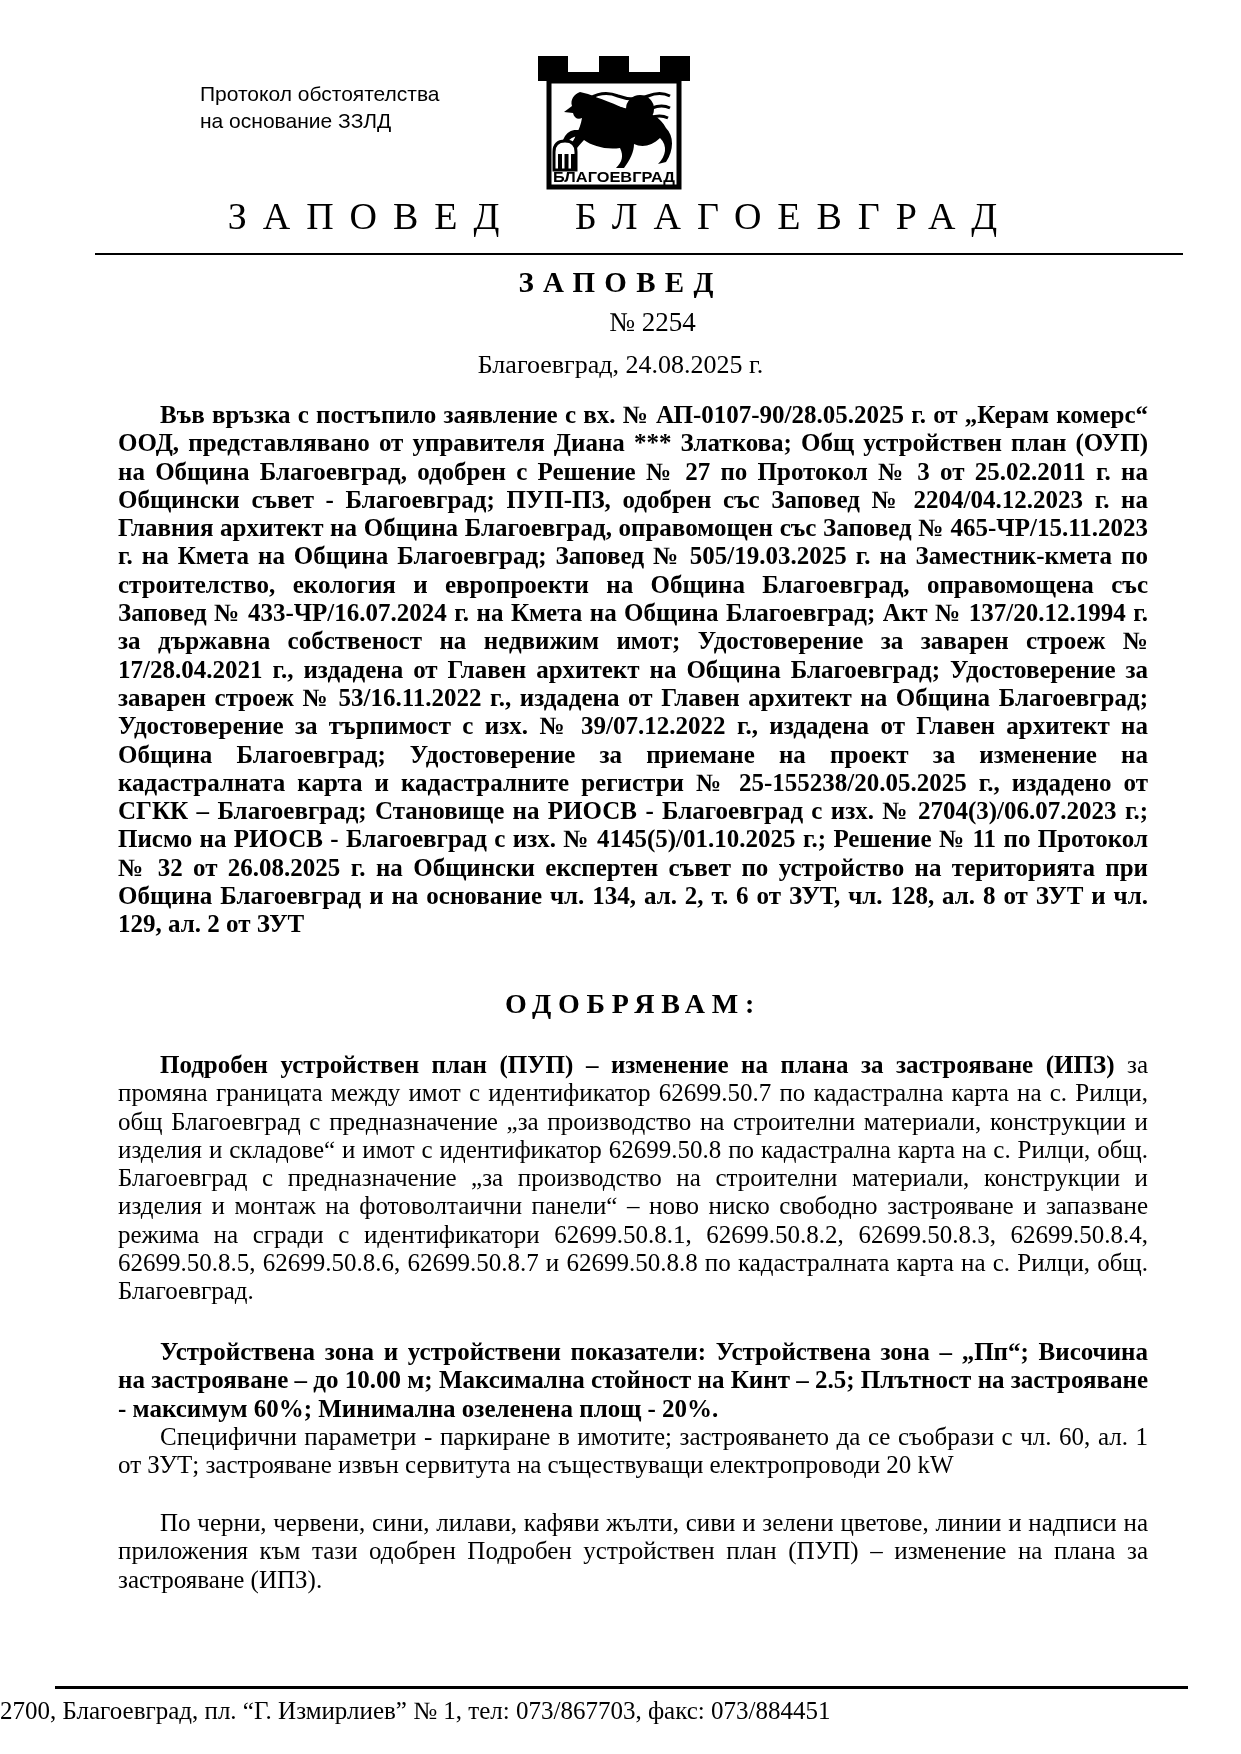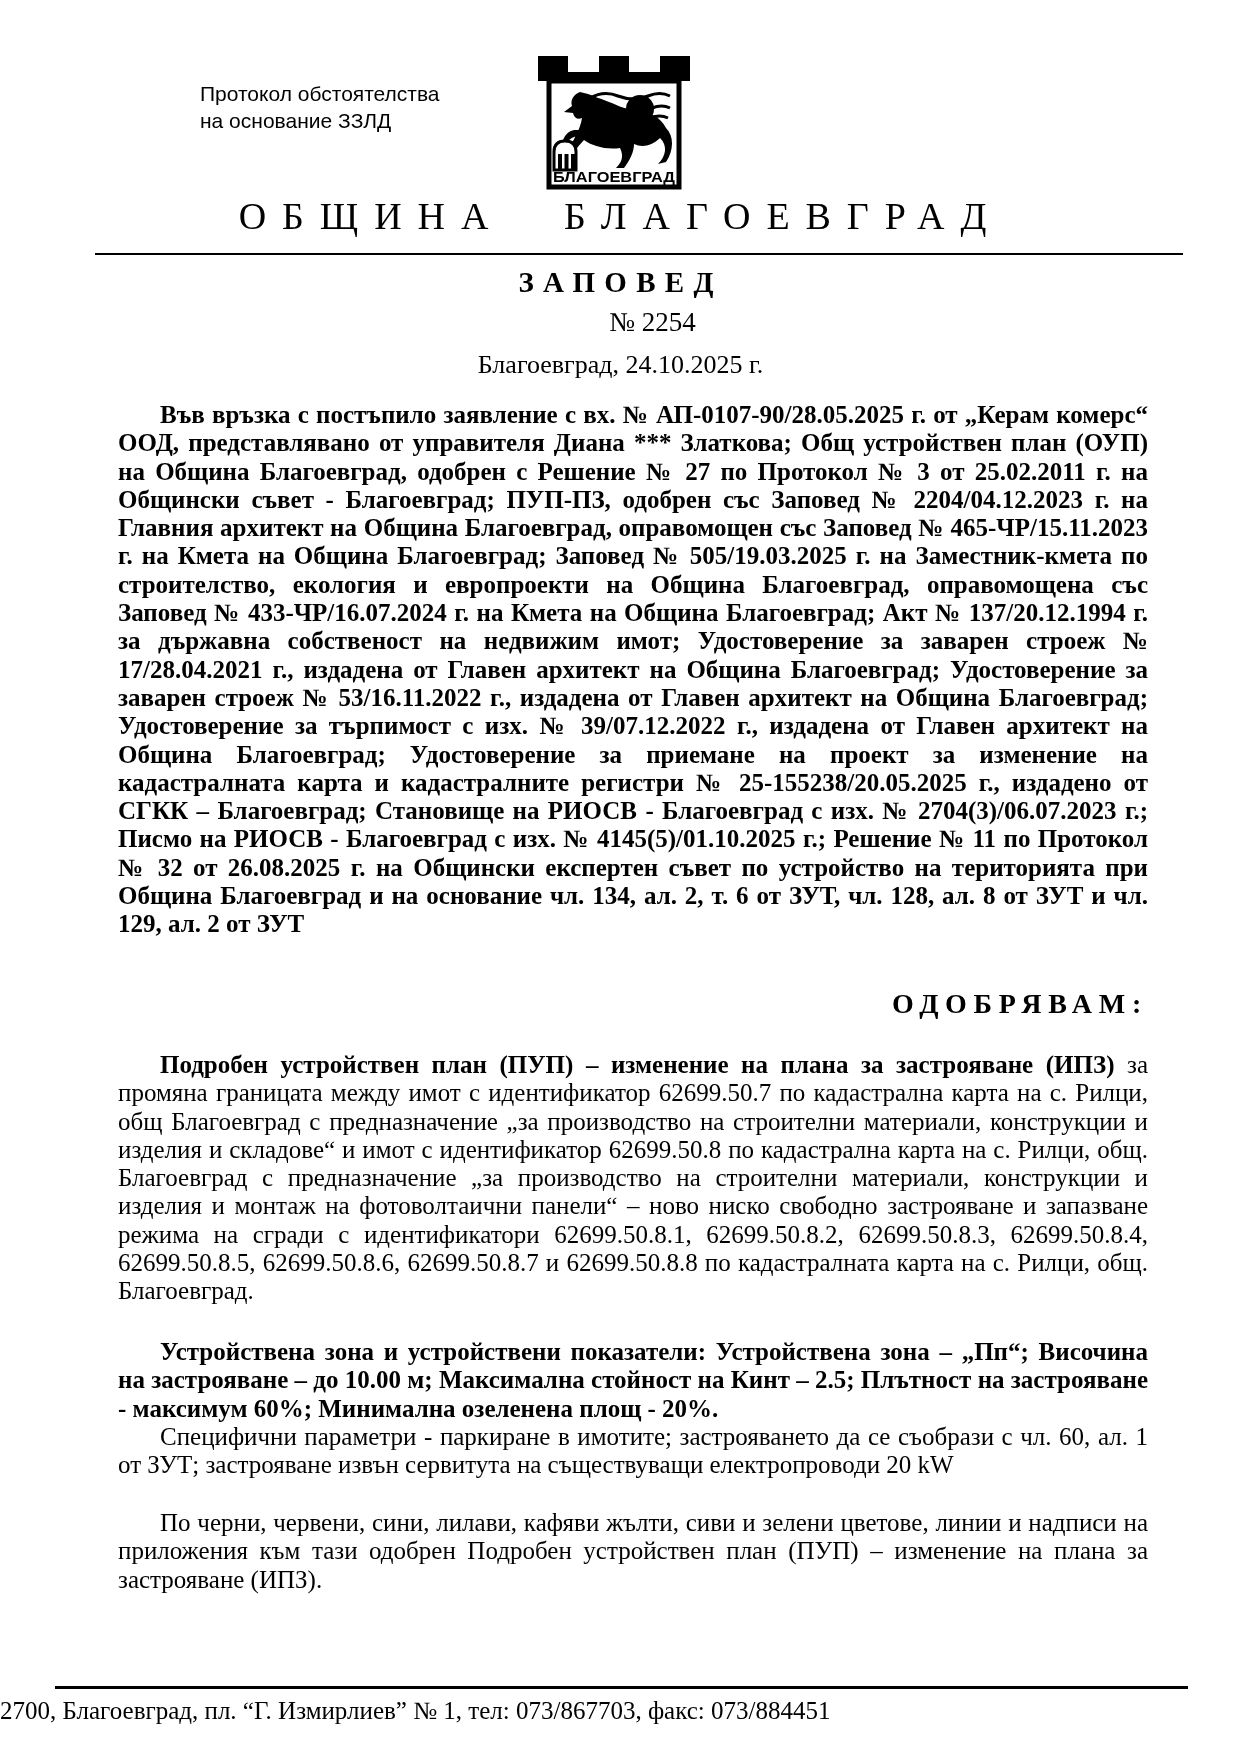--- a/index.html
+++ b/index.html
@@ -78,21 +78,21 @@
     text-align: justify;
   }
   .col p { margin: 0; text-indent: 42px; }
   .bold { font-weight: bold; }
   #preamble { top: 381px; margin-top: 20px; }
   #approve-heading {
     position: absolute;
     top: 988px;
     left: 118px;
     width: 1030px;
-    text-align: right;
+    text-align: center;
     font-size: 28px;
     font-weight: bold;
     letter-spacing: 0.24em;
   }
   #pup-block { top: 1051px; }
   #zone-block { top: 1338px; }
   #colors-block { top: 1509px; }
   .rule-bottom {
     position: absolute;
     left: 55px;
@@ -143,27 +143,27 @@
 
     <g>
       <path d="M26 116 v-18 q0 -11 11 -11 q11 0 11 11 v18 z" fill="#fff" stroke="#000" stroke-width="3"></path>
       <rect x="30" y="100" width="4" height="16" fill="#000"></rect>
       <rect x="36.5" y="100" width="4" height="16" fill="#000"></rect>
       <rect x="43" y="100" width="4" height="16" fill="#000"></rect>
     </g>
     <text x="86" y="128" text-anchor="middle" font-family="Liberation Sans, sans-serif" font-weight="bold" font-size="15" fill="#000" textLength="122" lengthAdjust="spacingAndGlyphs">БЛАГОЕВГРАД</text>
   </svg>
 
-  <div class="title">ОБЩИНА БЛАГОЕВГРАД</div>
+  <div class="title">ЗАПОВЕД БЛАГОЕВГРАД</div>
 
   <div class="rule-top"></div>
 
   <div class="h-zapoved">ЗАПОВЕД</div>
   <div class="h-number">№ 2254</div>
-  <div class="h-date">Благоевград, 24.10.2025 г.</div>
+  <div class="h-date">Благоевград, 24.08.2025 г.</div>
 
   <div class="col bold" id="preamble">
     <p>Във връзка с постъпило заявление с вх. № АП-0107-90/28.05.2025 г. от „Керам комерс“ ООД, представлявано от управителя Диана *** Златкова; Общ устройствен план (ОУП) на Община Благоевград, одобрен с Решение № 27 по Протокол № 3 от 25.02.2011 г. на Общински съвет - Благоевград; ПУП-ПЗ, одобрен със Заповед № 2204/04.12.2023 г. на Главния архитект на Община Благоевград, оправомощен със Заповед № 465-ЧР/15.11.2023 г. на Кмета на Община Благоевград; Заповед № 505/19.03.2025 г. на Заместник-кмета по строителство, екология и европроекти на Община Благоевград, оправомощена със Заповед № 433-ЧР/16.07.2024 г. на Кмета на Община Благоевград; Акт № 137/20.12.1994 г. за държавна собственост на недвижим имот; Удостоверение за заварен строеж № 17/28.04.2021 г., издадена от Главен архитект на Община Благоевград; Удостоверение за заварен строеж № 53/16.11.2022 г., издадена от Главен архитект на Община Благоевград; Удостоверение за търпимост с изх. № 39/07.12.2022 г., издадена от Главен архитект на Община Благоевград; Удостоверение за приемане на проект за изменение на кадастралната карта и кадастралните регистри № 25-155238/20.05.2025 г., издадено от СГКК – Благоевград; Становище на РИОСВ - Благоевград с изх. № 2704(3)/06.07.2023 г.; Писмо на РИОСВ - Благоевград с изх. № 4145(5)/01.10.2025 г.; Решение № 11 по Протокол № 32 от 26.08.2025 г. на Общински експертен съвет по устройство на територията при Община Благоевград и на основание чл. 134, ал. 2, т. 6 от ЗУТ, чл. 128, ал. 8 от ЗУТ и чл. 129, ал. 2 от ЗУТ</p>
   </div>
 
   <div id="approve-heading">ОДОБРЯВАМ:</div>
 
   <div class="col" id="pup-block">
     <p><span class="bold">Подробен устройствен план (ПУП) – изменение на плана за застрояване (ИПЗ)</span><span> за промяна границата между имот с идентификатор 62699.50.7 по кадастрална карта на с. Рилци, общ Благоевград с предназначение „за производство на строителни материали, конструкции и изделия и складове“ и имот с идентификатор 62699.50.8 по кадастрална карта на с. Рилци, общ. Благоевград с предназначение „за производство на строителни материали, конструкции и изделия и монтаж на фотоволтаични панели“ – ново ниско свободно застрояване и запазване режима на сгради с идентификатори 62699.50.8.1, 62699.50.8.2, 62699.50.8.3, 62699.50.8.4, 62699.50.8.5, 62699.50.8.6, 62699.50.8.7 и 62699.50.8.8 по кадастралната карта на с. Рилци, общ. Благоевград.</span></p>
   </div>

